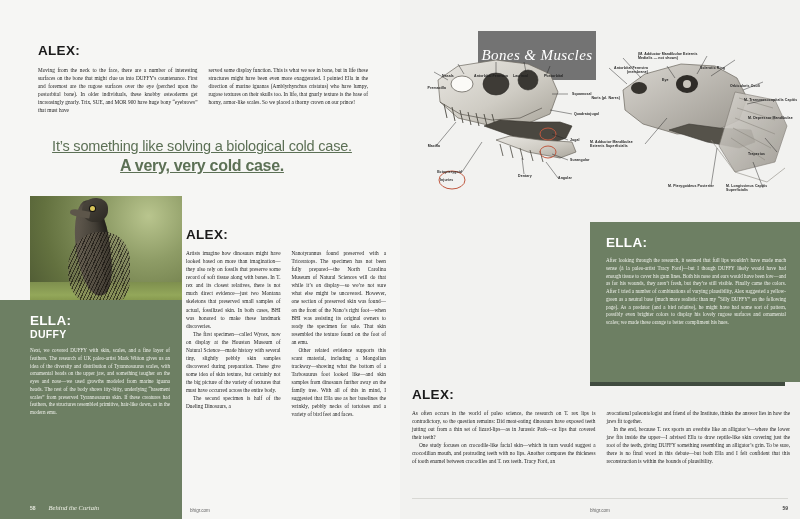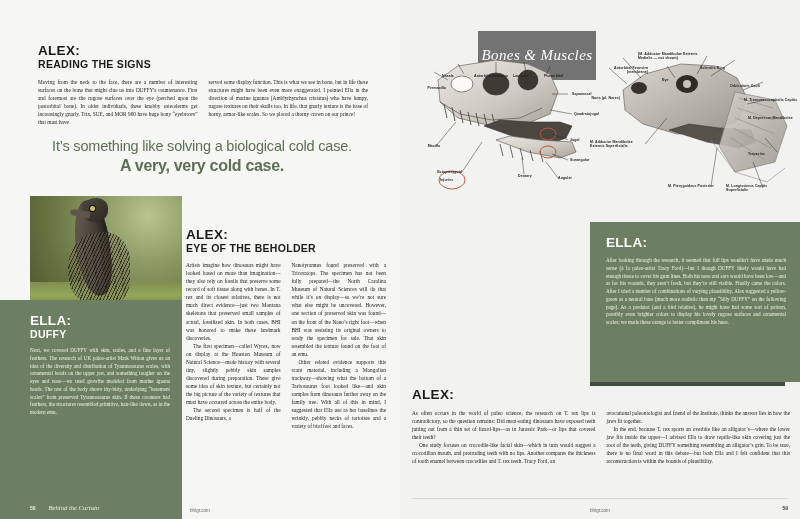--- a/index.html
+++ b/index.html
@@ -46,20 +46,21 @@
 
   
   .alex-signs { position: absolute; left: 38px; top: 44px; width: 330px; }
   .alex-signs .cols { margin-top: 8px; }
 
   .pullquote {
     position: absolute; left: 22px; top: 138px; width: 360px;
     text-align: center;
     font-family: "Liberation Sans", sans-serif;
     color: #5c7055;
+    text-decoration: underline;
   }
   .pullquote .l1 { font-size: 14.5px; letter-spacing: -.2px; }
   .pullquote .l2 { font-size: 16px; font-weight: bold; margin-top: 3px; letter-spacing: -.3px; }
 
   
   .emu-photo {
     position: absolute; left: 30px; top: 196px; width: 152px; height: 112px;
     overflow: hidden;
     background: linear-gradient(160deg,#8a9a62 0%,#6d7c4a 35%,#59653c 100%);
   }
@@ -215,21 +216,20 @@
 </head>
 <body>
 
 <div class="spread">
 
   <div class="page page-left">
 
     <div class="alex-signs">
       <div class="speaker dark">
         <div class="speaker-name">ALEX:</div>
-        <div class="speaker-sub">READING THE SIGNS</div>
       </div>
       <div class="cols cols2">
         <div class="body-col onwhite">
           <p class="first">Moving from the neck to the face, there are a number of interesting surfaces on the bone that might clue us into DUFFY's countenance. First and foremost are the rugose surfaces over the eye (perched upon the postorbital bone). In older individuals, these knobby osteoderms get increasingly gnarly. Trix, SUE, and MOR 900 have huge bony “eyebrows” that must have</p>
         </div>
         <div class="body-col onwhite">
           <p class="first">served some display function. This is what we see in bone, but in life these structures might have been even more exaggerated. I pointed Ella in the direction of marine iguanas (Amblyrhynchus cristatus) who have lumpy, rugose textures on their skulls too. In life, that gnarly texture is the base of horny, armor-like scales. So we placed a thorny crown on our prince!</p>
         </div>
       </div>
     </div>
@@ -259,21 +259,20 @@
       </div>
       <div class="footer-left">
         <span class="pgnum">58</span>
         <span class="sect">Behind the Curtain</span>
       </div>
     </div>
 
     <div class="alex-eye">
       <div class="speaker dark">
         <div class="speaker-name">ALEX:</div>
-        <div class="speaker-sub">EYE OF THE BEHOLDER</div>
       </div>
       <div class="cols cols2">
         <div class="body-col onwhite">
           <p class="first">Artists imagine how dinosaurs might have looked based on more than imagination—they also rely on fossils that preserve some record of soft tissue along with bones. In T. rex and its closest relatives, there is not much direct evidence—just two Montana skeletons that preserved small samples of actual, fossilized skin. In both cases, BHI was honored to make these landmark discoveries.</p>
           <p>The first specimen—called Wyrex, now on display at the Houston Museum of Natural Science—made history with several tiny, slightly pebbly skin samples discovered during preparation. These give some idea of skin texture, but certainly not the big picture of the variety of textures that must have occurred across the entire body.</p>
           <p>The second specimen is half of the Dueling Dinosaurs, a</p>
         </div>
         <div class="body-col onwhite">
           <p class="first">Nanotyrannus found preserved with a Triceratops. The specimen has not been fully prepared—the North Carolina Museum of Natural Sciences will do that while it’s on display—so we’re not sure what else might be uncovered. However, one section of preserved skin was found—on the front of the Nano’s right foot—when BHI was assisting its original owners to ready the specimen for sale. That skin resembled the texture found on the foot of an emu.</p>
           <p>Other related evidence supports this scant material, including a Mongolian trackway—showing what the bottom of a Tarbosaurus foot looked like—and skin samples from dinosaurs further away on the family tree. With all of this in mind, I suggested that Ella use as her baselines the wrinkly, pebbly necks of tortoises and a variety of bird feet and faces.</p>

